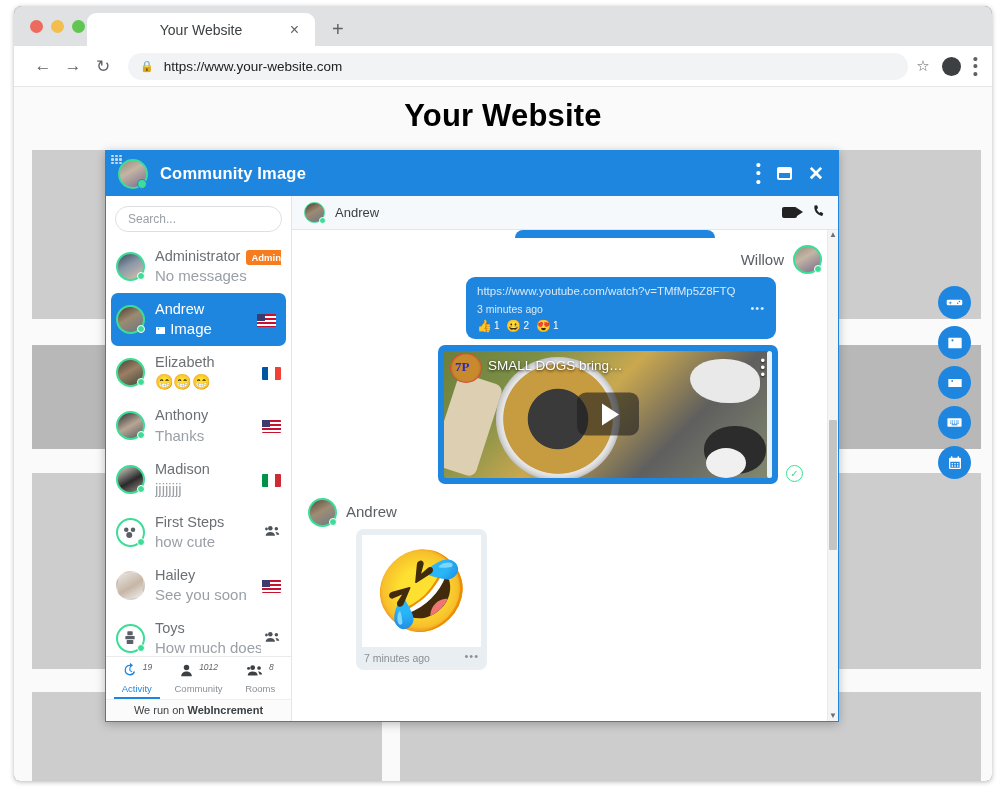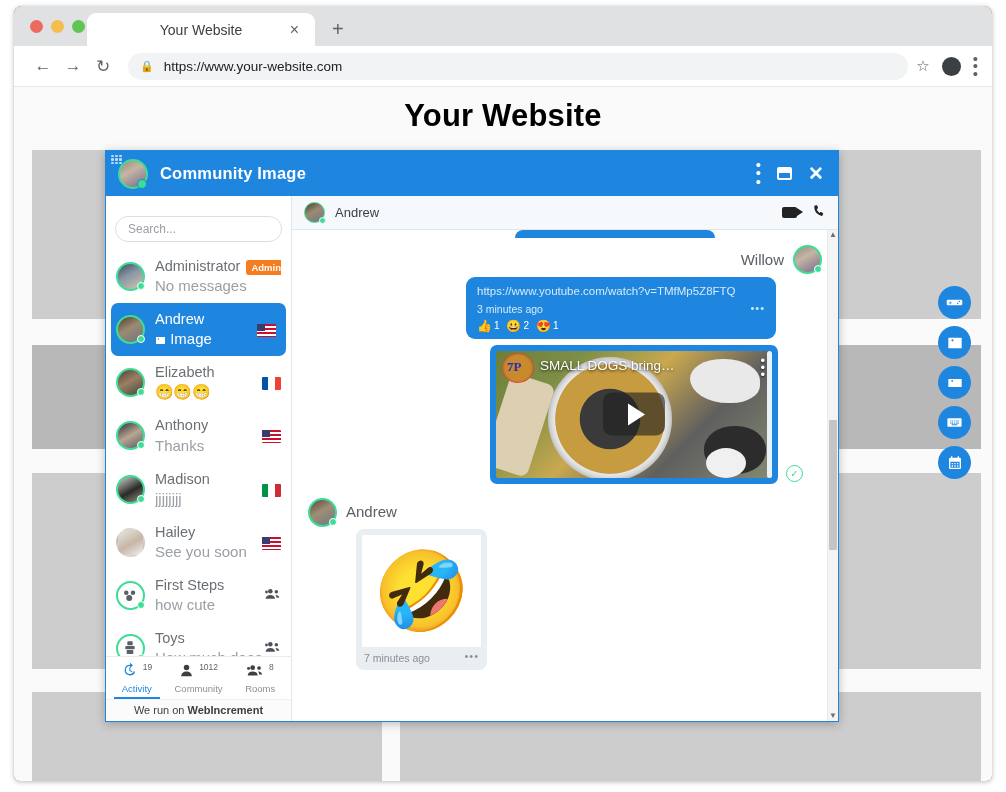--- a/index.html
+++ b/index.html
@@ -118,21 +118,21 @@
   .ic-min:before{content:'';position:absolute;left:0;top:0;right:0;height:4px;background:#fff;}
   .ic-close { color:#fff;font-size:19px;font-weight:bold;line-height:1; }
 
   .wbody { flex:1; display:flex; min-height:0; }
 
   
   .side {
     width: 186px; flex:0 0 186px; border-right:1px solid #e3e6e8;
     display:flex; flex-direction:column; background:#fff; min-height:0;
   }
-  .searchwrap { padding: 20px 9px 6px 9px; flex:0 0 auto; }
+  .searchwrap { padding: 10px 9px 6px 9px; flex:0 0 auto; }
   .search {
     height:26px; border:1px solid #dcdfe2; border-radius:13px;
     display:flex;align-items:center;padding:0 12px;
     font-size:12px;color:#9aa0a6;
   }
   .contacts { flex:1; overflow:hidden; padding-top:2px; }
   .contact { display:flex; align-items:center; padding:7px 10px 7px 10px; position:relative; }
   .contact.sel { background:#1f86e0; margin:0 5px; border-radius:7px; padding-left:5px; }
   .cav {
     width:29px;height:29px;border-radius:50%;flex:0 0 29px;position:relative;
@@ -159,21 +159,21 @@
   .flag-us:before{content:'';position:absolute;left:0;top:0;width:8px;height:7px;background:#3c3b6e;}
   .flag-fr { background:linear-gradient(90deg,#0055a4 33.3%,#fff 33.3% 66.6%,#ef4135 66.6%); }
   .flag-it { background:linear-gradient(90deg,#009246 33.3%,#fff 33.3% 66.6%,#ce2b37 66.6%); }
   .grp-ic { font-size:13px; color:#5a6066; }
 
   .tabs {
     flex:0 0 auto; display:flex; border-top:1px solid #e8eaec;
     background:#fff; padding-top:5px;
   }
   .tabi { flex:1; text-align:center; position:relative; padding-bottom:5px; }
-  .tabi .ti { font-size:15px; color:#5f6368; line-height:1; position:relative; display:inline-block; }
+  .tabi .ti { font-size:15px; color:#5f6368; line-height:1; position:relative; display:inline-block;font-style:italic; }
   .tabi.act .ti { color:#1f86e0; }
   .tabi .cnt { font-size:8.5px; color:#5f6368; vertical-align:super; margin-left:1px; }
   .tabi .tl { font-size:9.5px; color:#8b9096; margin-top:3px; }
   .tabi.act .tl { color:#1f86e0; }
   .tabi.act:after {
     content:''; position:absolute; left:8px; right:8px; bottom:0; height:2px; background:#1f86e0;
   }
   .brand {
     flex:0 0 auto; text-align:center; font-size:11px; color:#3c4043;
     padding:4px 0 5px 0; background:#fbfbfb; border-top:1px solid #eef0f1;
@@ -217,21 +217,21 @@
   .blink { font-size:11.5px; color:#d6e9f9; word-break:break-all; line-height:1.35; }
   .bmeta { display:flex; align-items:center; justify-content:space-between; margin-top:3px; }
   .btime { font-size:10.5px; color:#d6e9f9; }
   .bdots { font-size:11px; color:#d6e9f9; letter-spacing:1px; line-height:.8; }
   .reacts { display:flex; gap:7px; margin-top:4px; align-items:center; }
   .react { font-size:12px; color:#fff; display:flex; align-items:center; gap:2px; }
   .react .n { font-size:10px; }
 
   .videowrap { display:flex; justify-content:flex-end; align-items:flex-end; margin-right:19px; margin-top:6px; }
   .videocard {
-    width:288px; height:139px; background:#1f86e0; border-radius:7px; padding:6px;
+    width:340px; height:139px; background:#1f86e0; border-radius:7px; padding:6px;
     position:relative;
   }
   .vid {
     width:100%; height:100%; border-radius:2px; position:relative; overflow:hidden;
     background:
       radial-gradient(ellipse at 35% 55%, #3a3a3a 0 16%, rgba(0,0,0,0) 17%),
       linear-gradient(135deg,#6c7f3a 0%,#7d8f47 22%,#caa84f 45%,#5f5f5f 70%,#848a70 100%);
   }
   .vbowl {
     position:absolute; left:52px; top:6px; width:124px; height:124px; border-radius:50%;
@@ -471,29 +471,20 @@
                   <span class="pres"></span>
                 </div>
               <div class="ctext">
                 <div class="cname">Madison</div>
                 <div class="cmsg">jjjjjjjj</div>
               </div>
               <span class="cflag"><span class="flag flag-it"></span></span>
             </div>
 
             <div class="contact">
-              <div class="cav noring" style="background:linear-gradient(150deg,#e8e6e3 0%,#c6b6a6 55%,#efefef 100%)"></div>
-              <div class="ctext">
-                <div class="cname">Hailey</div>
-                <div class="cmsg">See you soon</div>
-              </div>
-              <span class="cflag"><span class="flag flag-us"></span></span>
-            </div>
-
-            <div class="contact">
               <div class="cav" style="background:#fff">
                 <svg width="18" height="18" viewBox="0 0 24 24" fill="#5a6066" style="margin:3px">
                     <circle cx="7" cy="9" r="3"></circle>
                     <circle cx="16" cy="9" r="3"></circle>
                     <circle cx="11" cy="16" r="4"></circle>
                   </svg>
                 <span class="pres"></span>
               </div>
               <div class="ctext">
                 <div class="cname">First Steps</div>
@@ -501,20 +492,29 @@
               </div>
               <span class="cflag grp-ic">
                 <svg width="16" height="12" viewBox="0 0 24 18" fill="#4c5257">
                     <circle cx="8" cy="5" r="3.4"></circle>
                     <circle cx="17" cy="5.5" r="2.6"></circle>
                     <circle cx="2.2" cy="6" r="2.1"></circle>
                     <path d="M1 16c0-3.3 3.1-5.6 7-5.6s7 2.3 7 5.6H1z"></path>
                     <path d="M16 10.4c3 0 5.4 1.9 5.4 4.4h-4.1c0-1.7-.7-3.2-1.9-4.3l.6-.1z"></path>
                   </svg>
               </span>
+            </div>
+
+            <div class="contact">
+              <div class="cav noring" style="background:linear-gradient(150deg,#e8e6e3 0%,#c6b6a6 55%,#efefef 100%)"></div>
+              <div class="ctext">
+                <div class="cname">Hailey</div>
+                <div class="cmsg">See you soon</div>
+              </div>
+              <span class="cflag"><span class="flag flag-us"></span></span>
             </div>
 
             <div class="contact">
               <div class="cav" style="background:#fff">
                 <svg width="16" height="16" viewBox="0 0 24 24" fill="#5a6066" style="margin:4px">
                     <rect x="8" y="2" width="8" height="6" rx="1"></rect>
                     <rect x="5" y="9" width="14" height="5" rx="1"></rect>
                     <rect x="7" y="15" width="10" height="6" rx="1"></rect>
                   </svg>
                 <span class="pres"></span>

